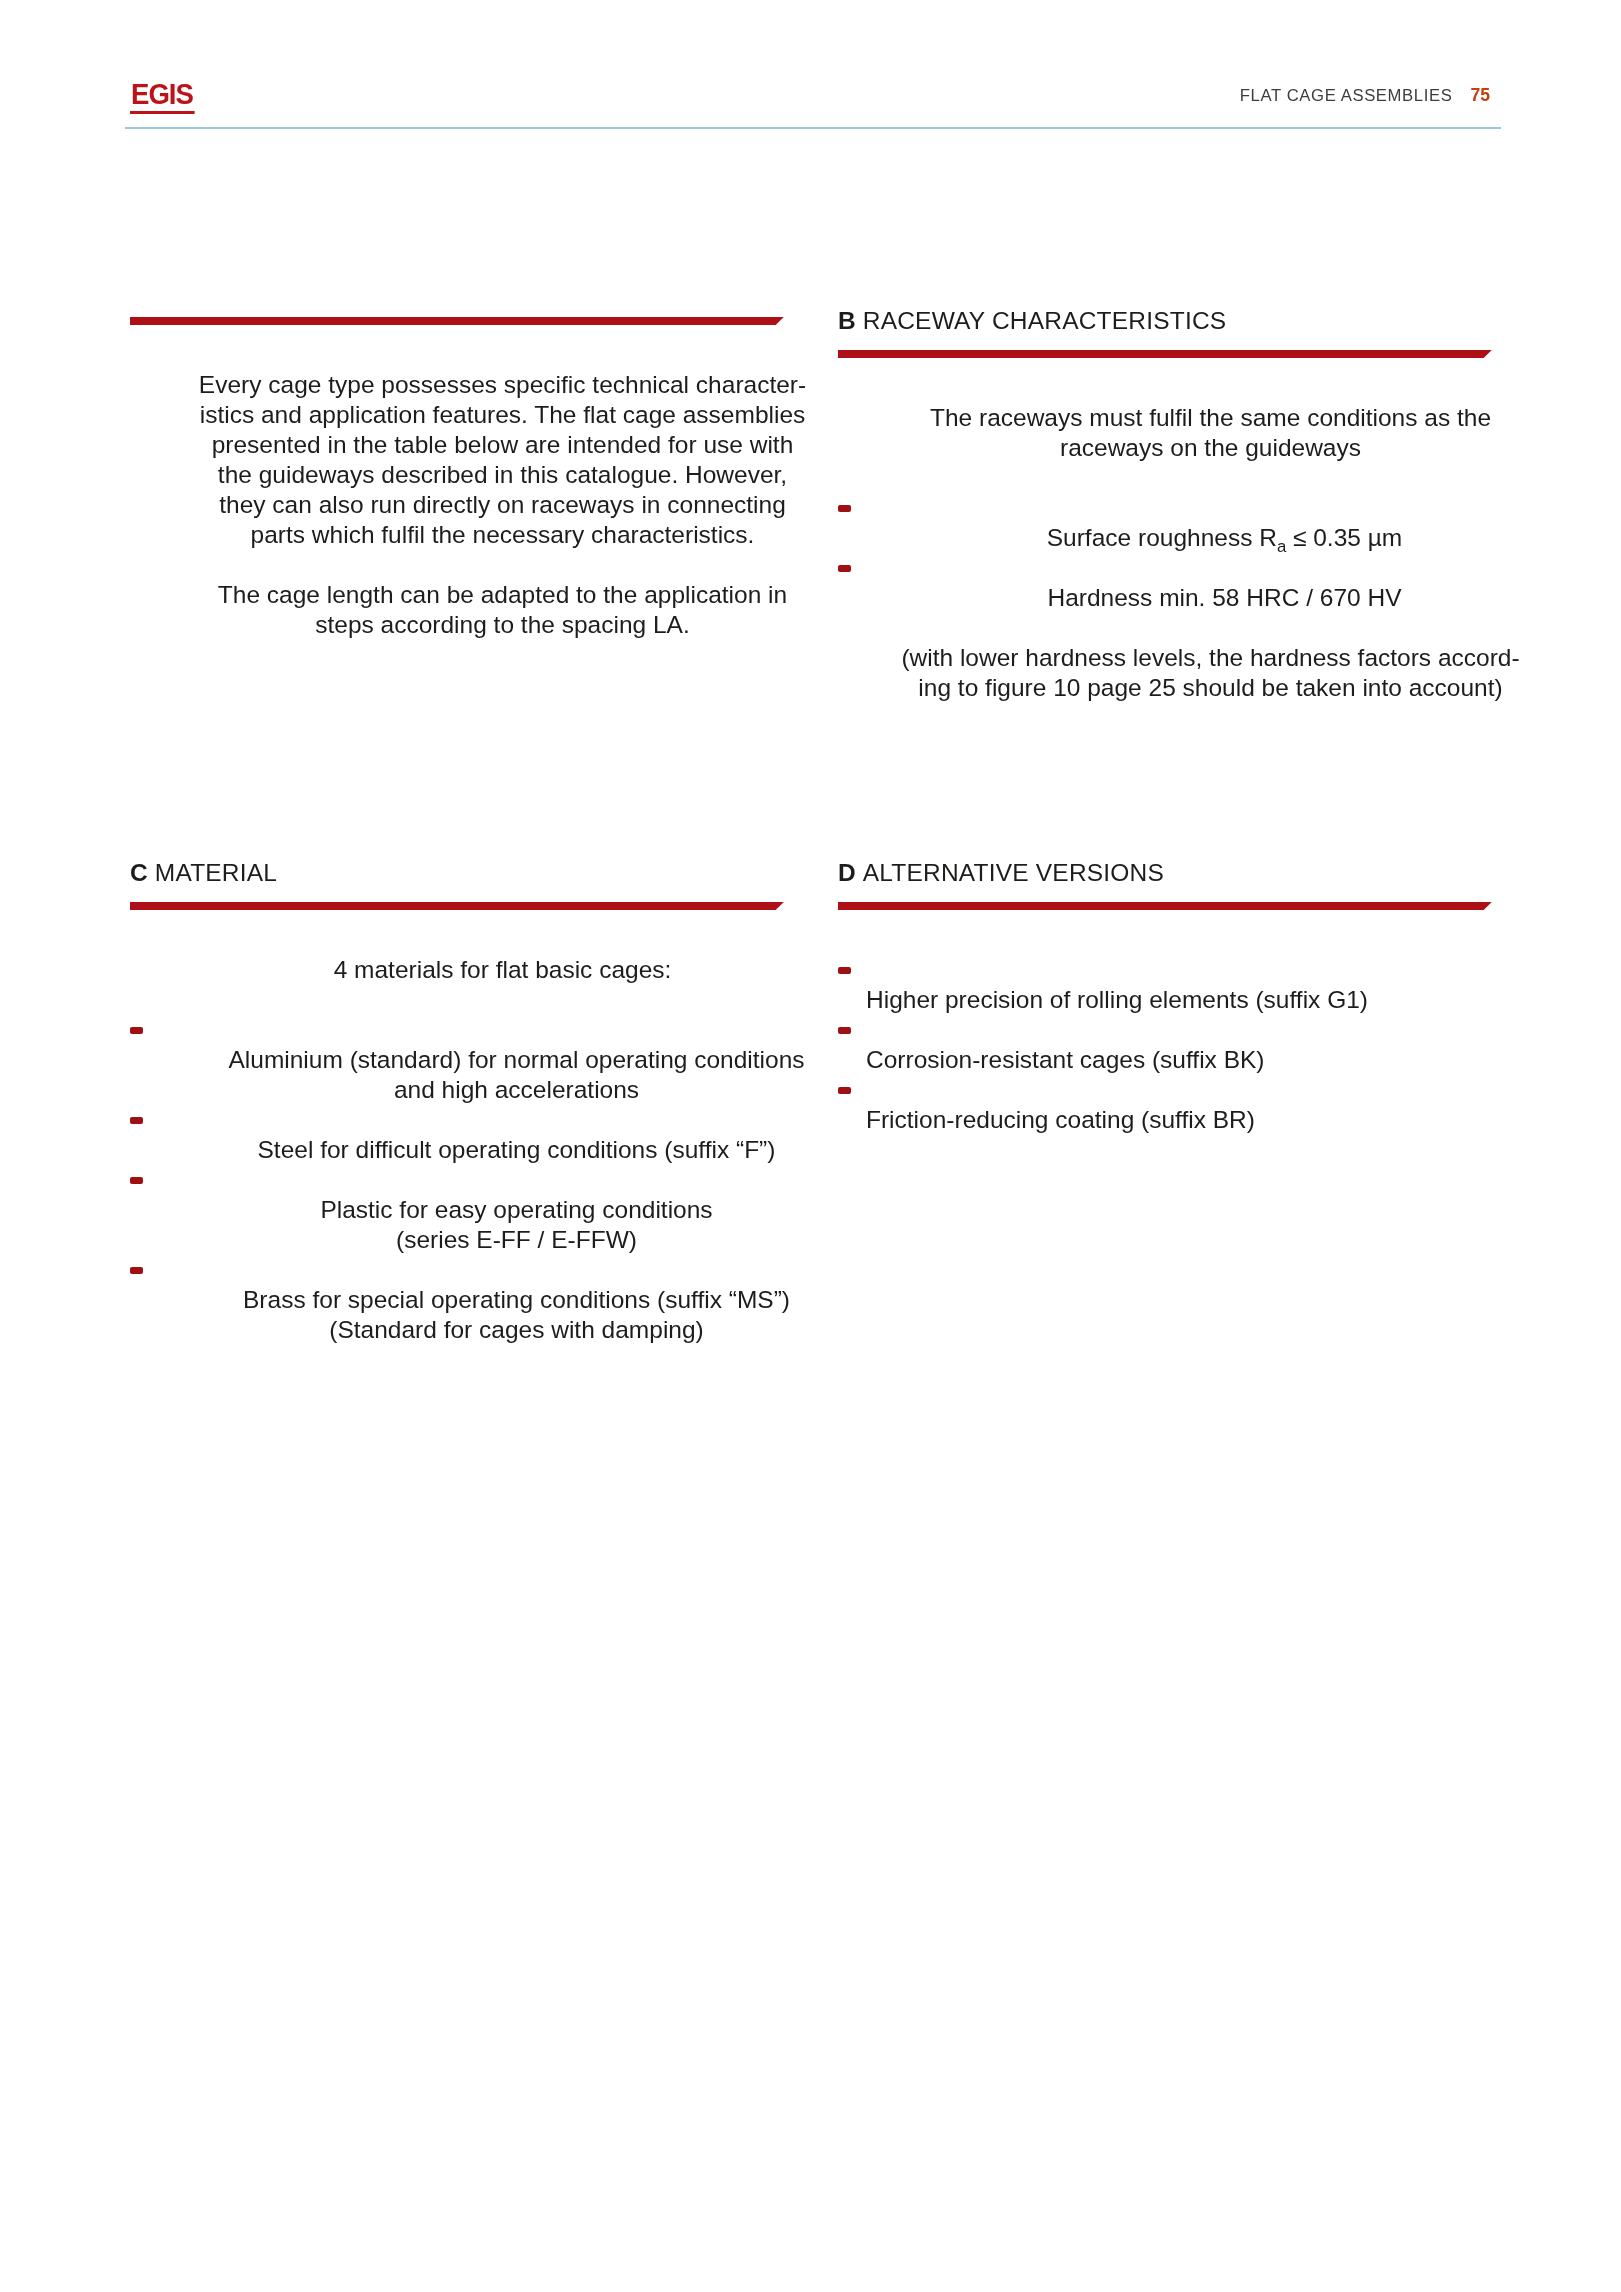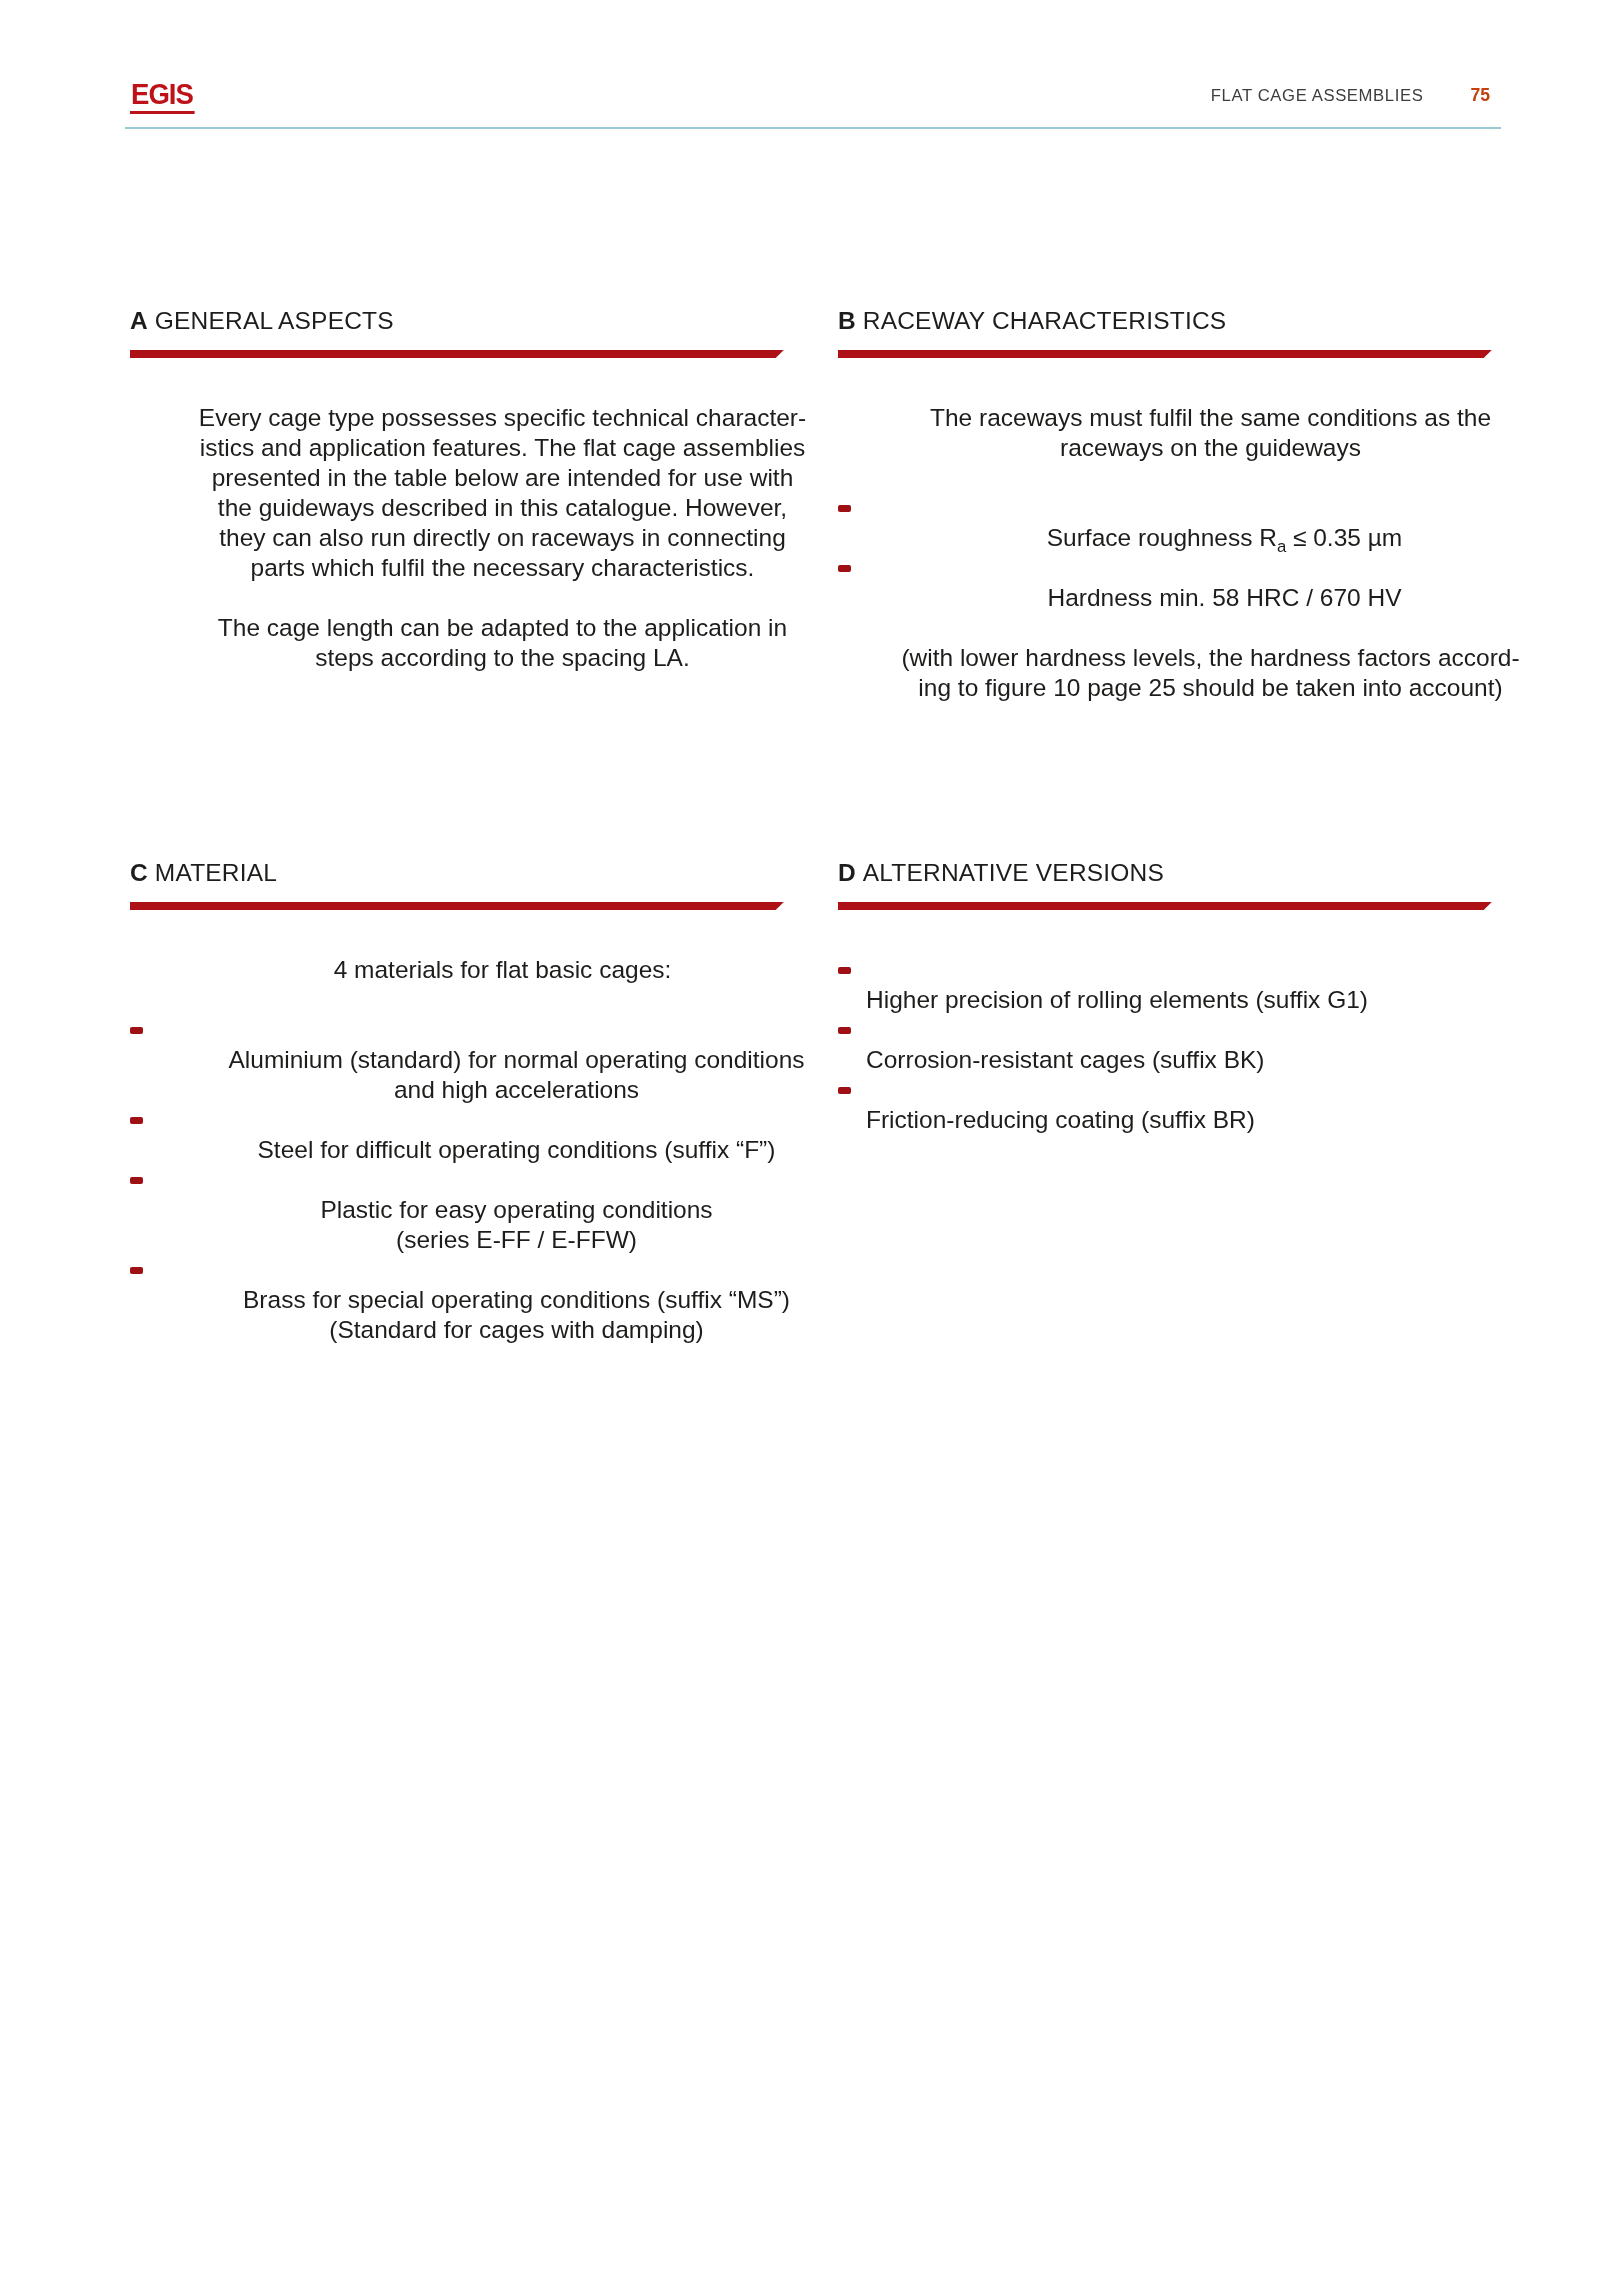--- a/index.html
+++ b/index.html
@@ -27,21 +27,21 @@
     padding: 0 2px 2px 1px;
     transform: scaleX(0.95);
     transform-origin: left top;
   }
   .header-meta {
     position: absolute;
     top: 85px;
     right: 131px;
     display: flex;
     align-items: baseline;
-    gap: 47px;
+    gap: 18px;
   }
   .header-title {
     font-size: 16.7px;
     letter-spacing: 0.6px;
     color: #3d3d3d;
   }
   .header-pagenum {
     font-size: 17.6px;
     font-weight: bold;
     color: #c2410c;
@@ -116,23 +116,20 @@
   <div class="logo">EGIS</div>
 
   <div class="header-meta">
     <span class="header-title">FLAT CAGE ASSEMBLIES</span>
     <span class="header-pagenum">75</span>
   </div>
 
   <div class="header-rule"></div>
 
   <div class="section col-left row1">
-    <div class="sec-heading">
-      <span class="sec-letter">A</span><span>GENERAL ASPECTS</span>
-    </div>
     <div class="sec-rule"></div>
     <div class="sec-body">
       <div class="para">Every cage type possesses specific technical character-
 istics and application features. The flat cage assemblies
 presented in the table below are intended for use with
 the guideways described in this catalogue. However,
 they can also run directly on raceways in connecting
 parts which fulfil the necessary characteristics.
 
 The cage length can be adapted to the application in

